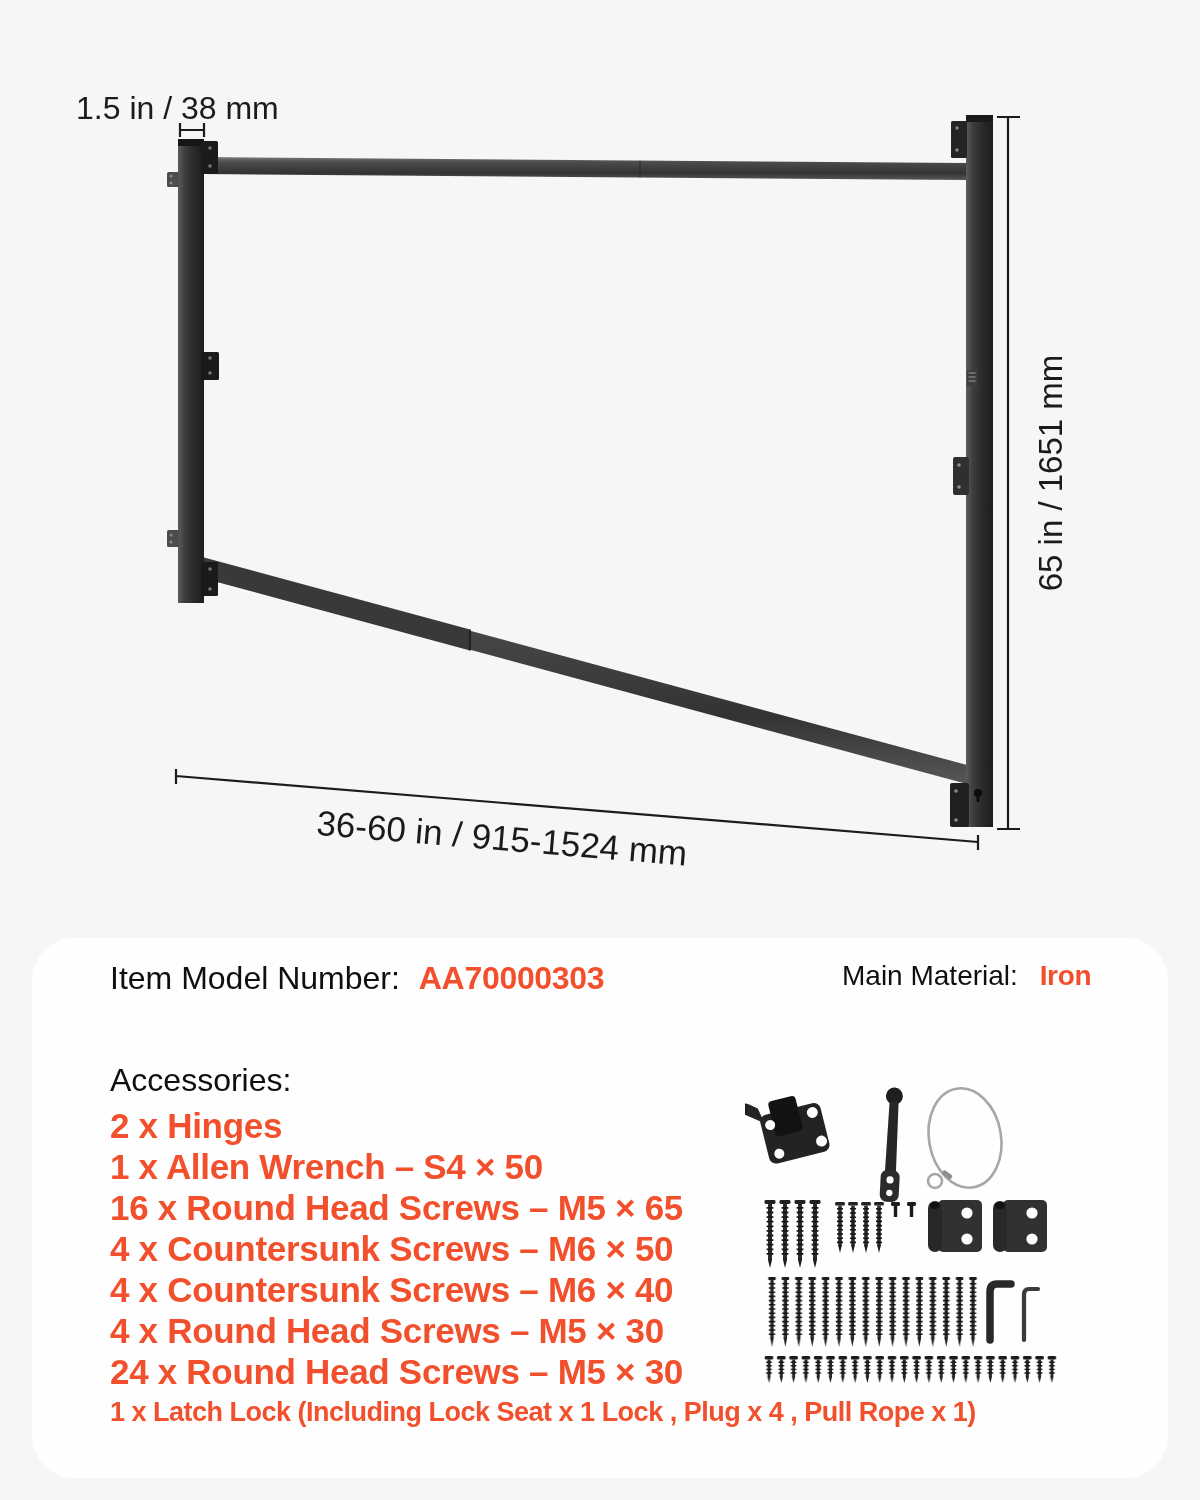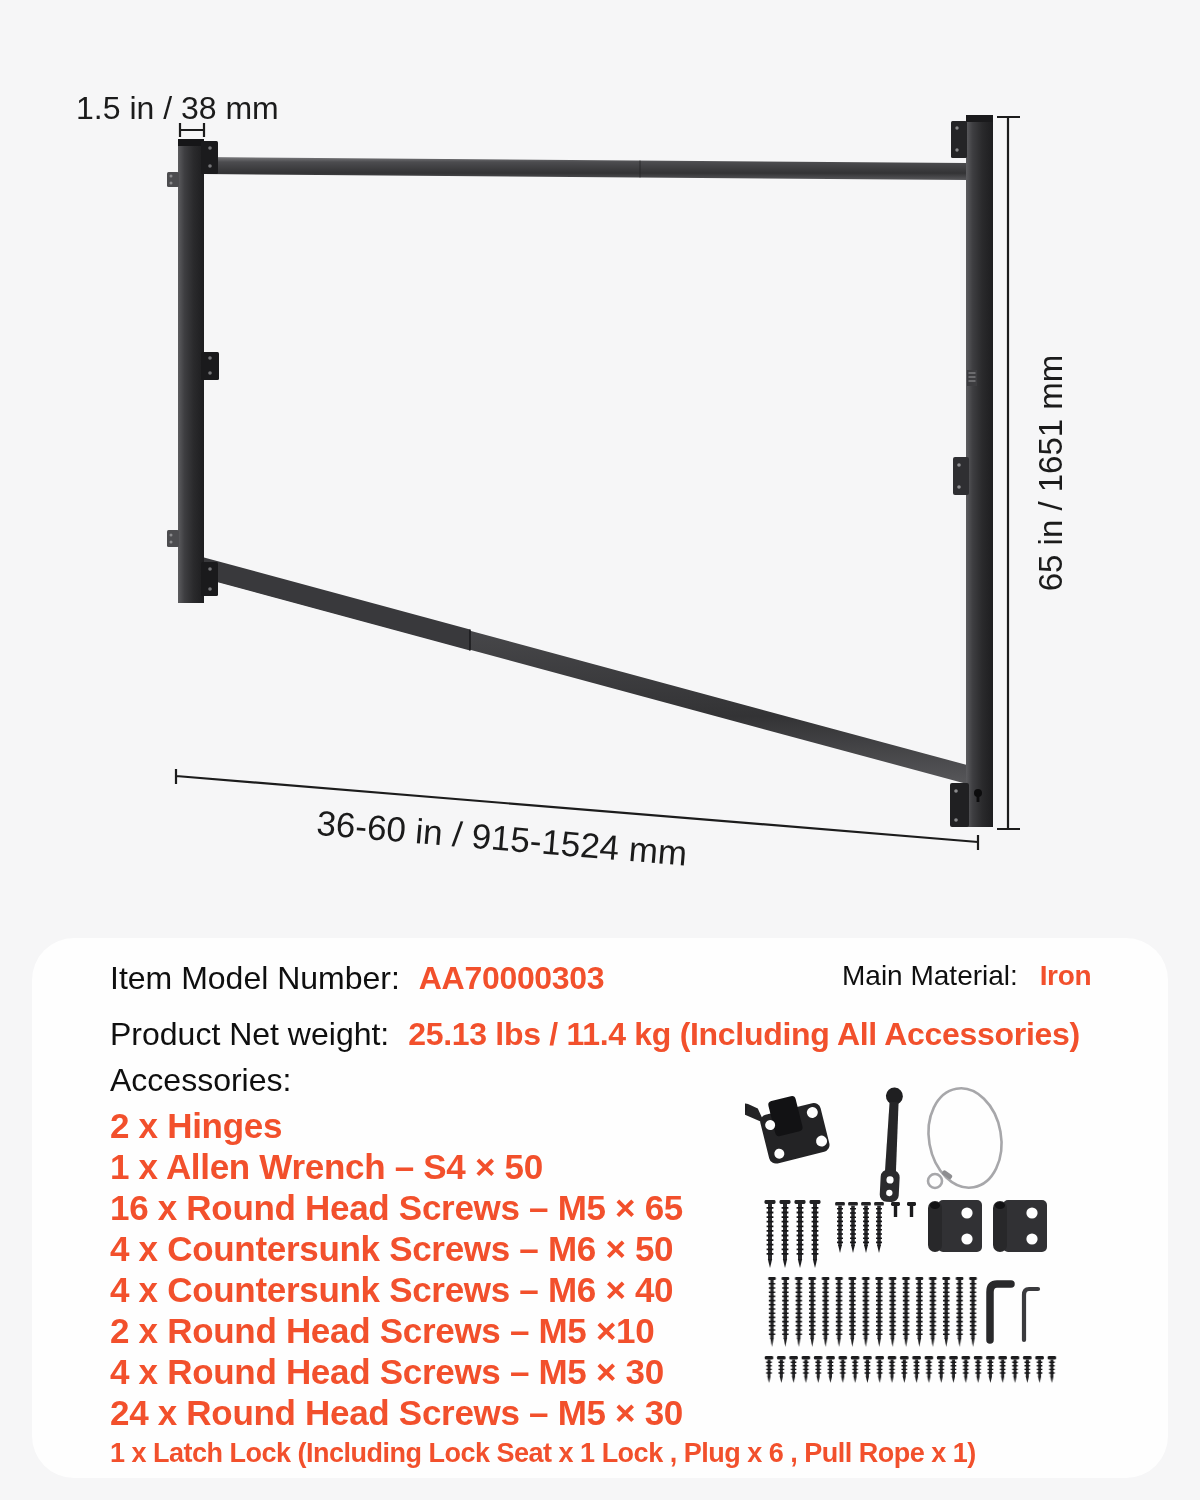--- a/index.html
+++ b/index.html
@@ -125,39 +125,34 @@
     <div class="spec-row row-model">
       <span class="spec-label">Item Model Number:</span>
       <span class="spec-value">AA70000303</span>
     </div>
 
     <div class="col-material">
       <span class="spec-label">Main Material:</span>
       <span class="spec-value">Iron</span>
     </div>
 
-    <div class="spec-row row-weight">
-      <span class="spec-label">Product Net weight:</span>
-      <span class="spec-value">25.13 lbs / 11.4 kg (Including All Accessories)</span>
-    </div>
 
     <div class="spec-row row-accessories">
       <span class="spec-label">Accessories:</span>
     </div>
 
     <ul class="acc-list">
       <li>2 x Hinges</li>
       <li>1 x Allen Wrench – S4 × 50</li>
       <li>16 x Round Head Screws – M5 × 65</li>
       <li>4 x Countersunk Screws – M6 × 50</li>
       <li>4 x Countersunk Screws – M6 × 40</li>
-      <li>2 x Round Head Screws – M5 ×10</li>
       <li>4 x Round Head Screws – M5 × 30</li>
       <li>24 x Round Head Screws – M5 × 30</li>
-      <li>1 x Latch Lock (Including Lock Seat x 1 Lock , Plug x 6 , Pull Rope x 1)</li>
+      <li>1 x Latch Lock (Including Lock Seat x 1 Lock , Plug x 4 , Pull Rope x 1)</li>
     </ul>
 
     <svg class="hardware" viewBox="0 0 330 320">
       <defs>
         <g id="screwL">
           <rect x="3.2" y="0" width="7.6" height="3" rx="1" fill="#1b1b1d"></rect>
           <line x1="7" y1="3" x2="7" y2="62" stroke="#29292b" stroke-width="3.4"></line>
           <line x1="7" y1="6" x2="7" y2="59" stroke="#161618" stroke-width="6.4" stroke-dasharray="1.6 2.6"></line>
           <polygon points="5.3,61 8.7,61 7,70" fill="#1d1d1f"></polygon>
         </g>

